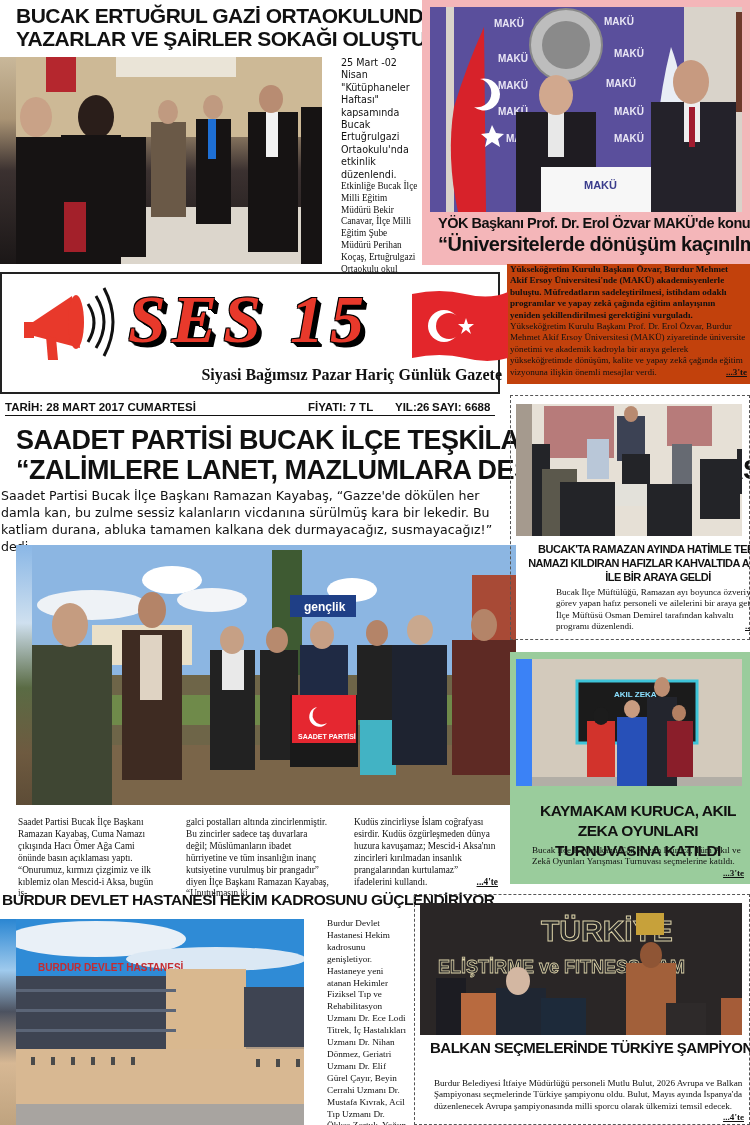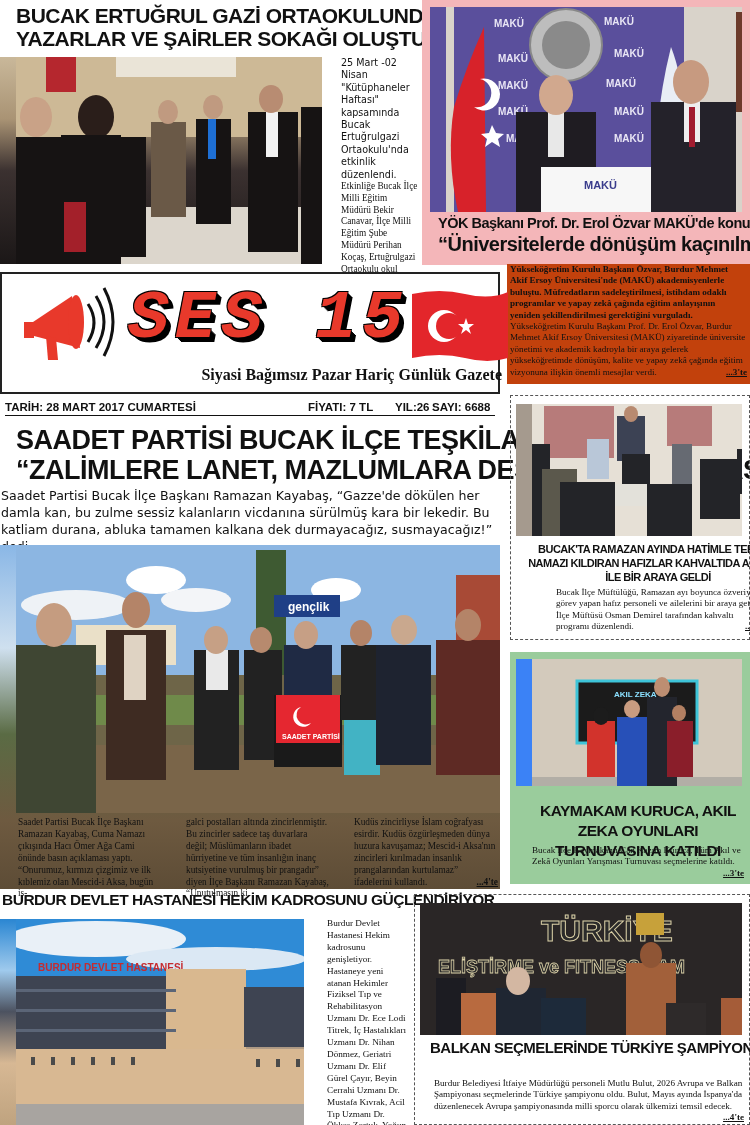--- a/index.html
+++ b/index.html
@@ -21,34 +21,34 @@
   
   #tr-box { left: 422px; top: 0; width: 328px; height: 265px; background: #f4b6b9; }
   #tr-photo { left: 430px; top: 7px; width: 312px; height: 205px; background: #5a4f9c; }
   #tr-title1 { left: 422px; top: 214px; width: 328px; text-align: center; font-size: 14.5px; line-height: 18px; }
   #tr-title2 { left: 422px; top: 232px; width: 328px; text-align: center; font-size: 20px; line-height: 24px; }
   #tr-textbox { left: 507px; top: 264px; width: 243px; height: 120px; background: #c2410c; padding: 0 3px; font-size: 9.1px; line-height: 11.4px; }
   #tr-bold { font-weight: bold; }
 
   
   #masthead { left: 0; top: 272px; width: 500px; height: 122px; border: 2px solid #222; background: #fff; }
-  #mast-name { left: 110px; top: 6px; font-family: Liberation Mono, monospace; font-weight: bold; font-style: italic; font-size: 68px; color: #e8392b; letter-spacing: 6px;
+  #mast-name { left: 110px; top: 6px; font-family: Liberation Serif, serif; font-weight: bold; font-style: italic; font-size: 68px; color: #e8392b; letter-spacing: 6px;
     text-shadow: 1px 1px 0 #000, 2px 2px 0 #000, 3px 3px 0 #000, 4px 4px 0 #000, 5px 5px 0 #000, -1px -1px 0 #000, 1px -1px 0 #000, -1px 1px 0 #000; }
   #mast-tag { left: 0; top: 92px; width: 500px; text-align: right; font-size: 16px; font-weight: bold; }
   #megaphone { left: 4px; top: 12px; width: 100px; height: 80px; }
   #flag { left: 392px; top: 14px; width: 100px; height: 76px; }
 
   
   #dateline { left: 5px; top: 400px; width: 490px; height: 16px; border-bottom: 1.5px solid #111; font-family: "Liberation Sans", sans-serif; font-weight: bold; font-size: 11.5px; line-height: 15px; }
   #dateline span { position: absolute; top: 0; white-space: nowrap; }
 
   
   #main-title { left: 0; top: 425px; width: 500px; text-align: center; font-size: 27px; line-height: 30px; }
   #main-lead { left: 0; top: 487px; width: 500px; font-family: "DejaVu Sans", sans-serif; font-size: 12.6px; line-height: 17px; padding-left: 1px; }
-  #main-photo { left: 0; top: 545px; width: 500px; height: 344px; background: linear-gradient(180deg,#8ab7e6 0%,#cfe0ef 30%,#5a6b44 55%,#6e5a40 80%,#5d4c36 100%); }
+  #main-photo { left: 16px; top: 545px; width: 500px; height: 260px; background: linear-gradient(180deg,#8ab7e6 0%,#cfe0ef 30%,#5a6b44 55%,#6e5a40 80%,#5d4c36 100%); }
   .col3 { top: 817px; width: 160px; font-size: 9.3px; line-height: 11.9px; }
 
   
   #r1-box { left: 510px; top: 395px; width: 240px; height: 245px; }
   #r1-photo { left: 516px; top: 404px; width: 226px; height: 132px; background: #a59a8e; }
   #r1-title { left: 510px; top: 542px; width: 280px; text-align: center; font-size: 11px; line-height: 14.2px; }
   #r1-text { left: 516px; top: 587px; width: 228px; font-size: 9.1px; line-height: 11.3px; margin-left: 24px; }
 
   #r2-box { left: 510px; top: 652px; width: 240px; height: 232px; background: #9acc9c; }
   #r2-photo { left: 516px; top: 659px; width: 226px; height: 127px; background: #3b82f6; }

